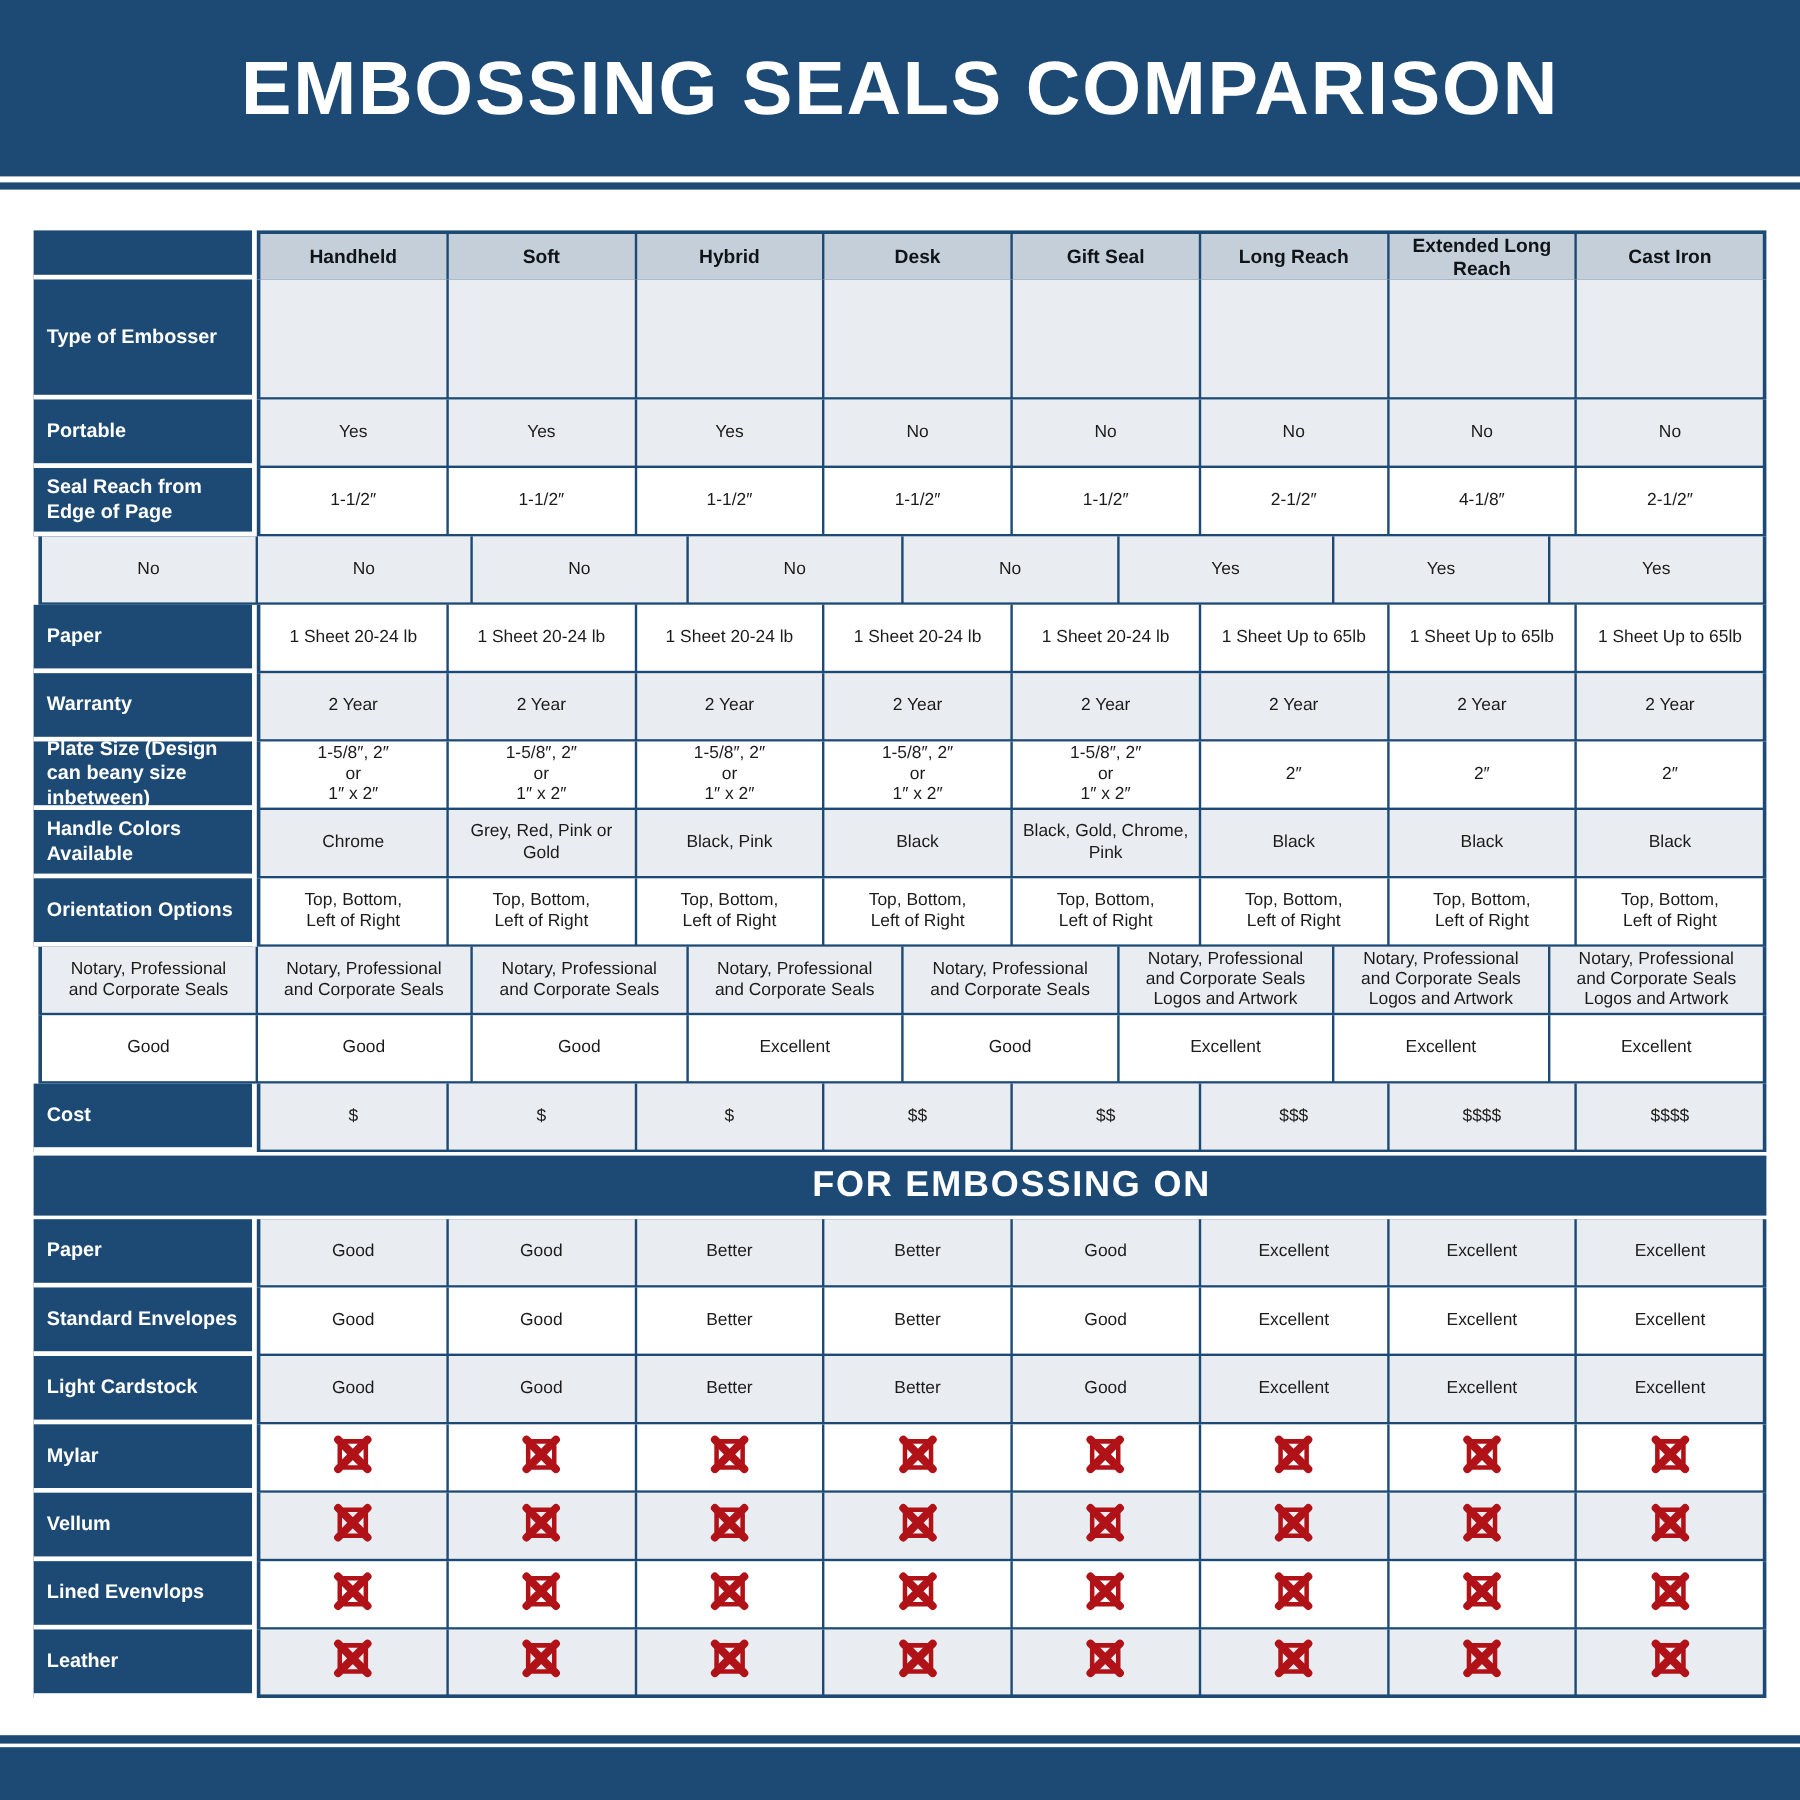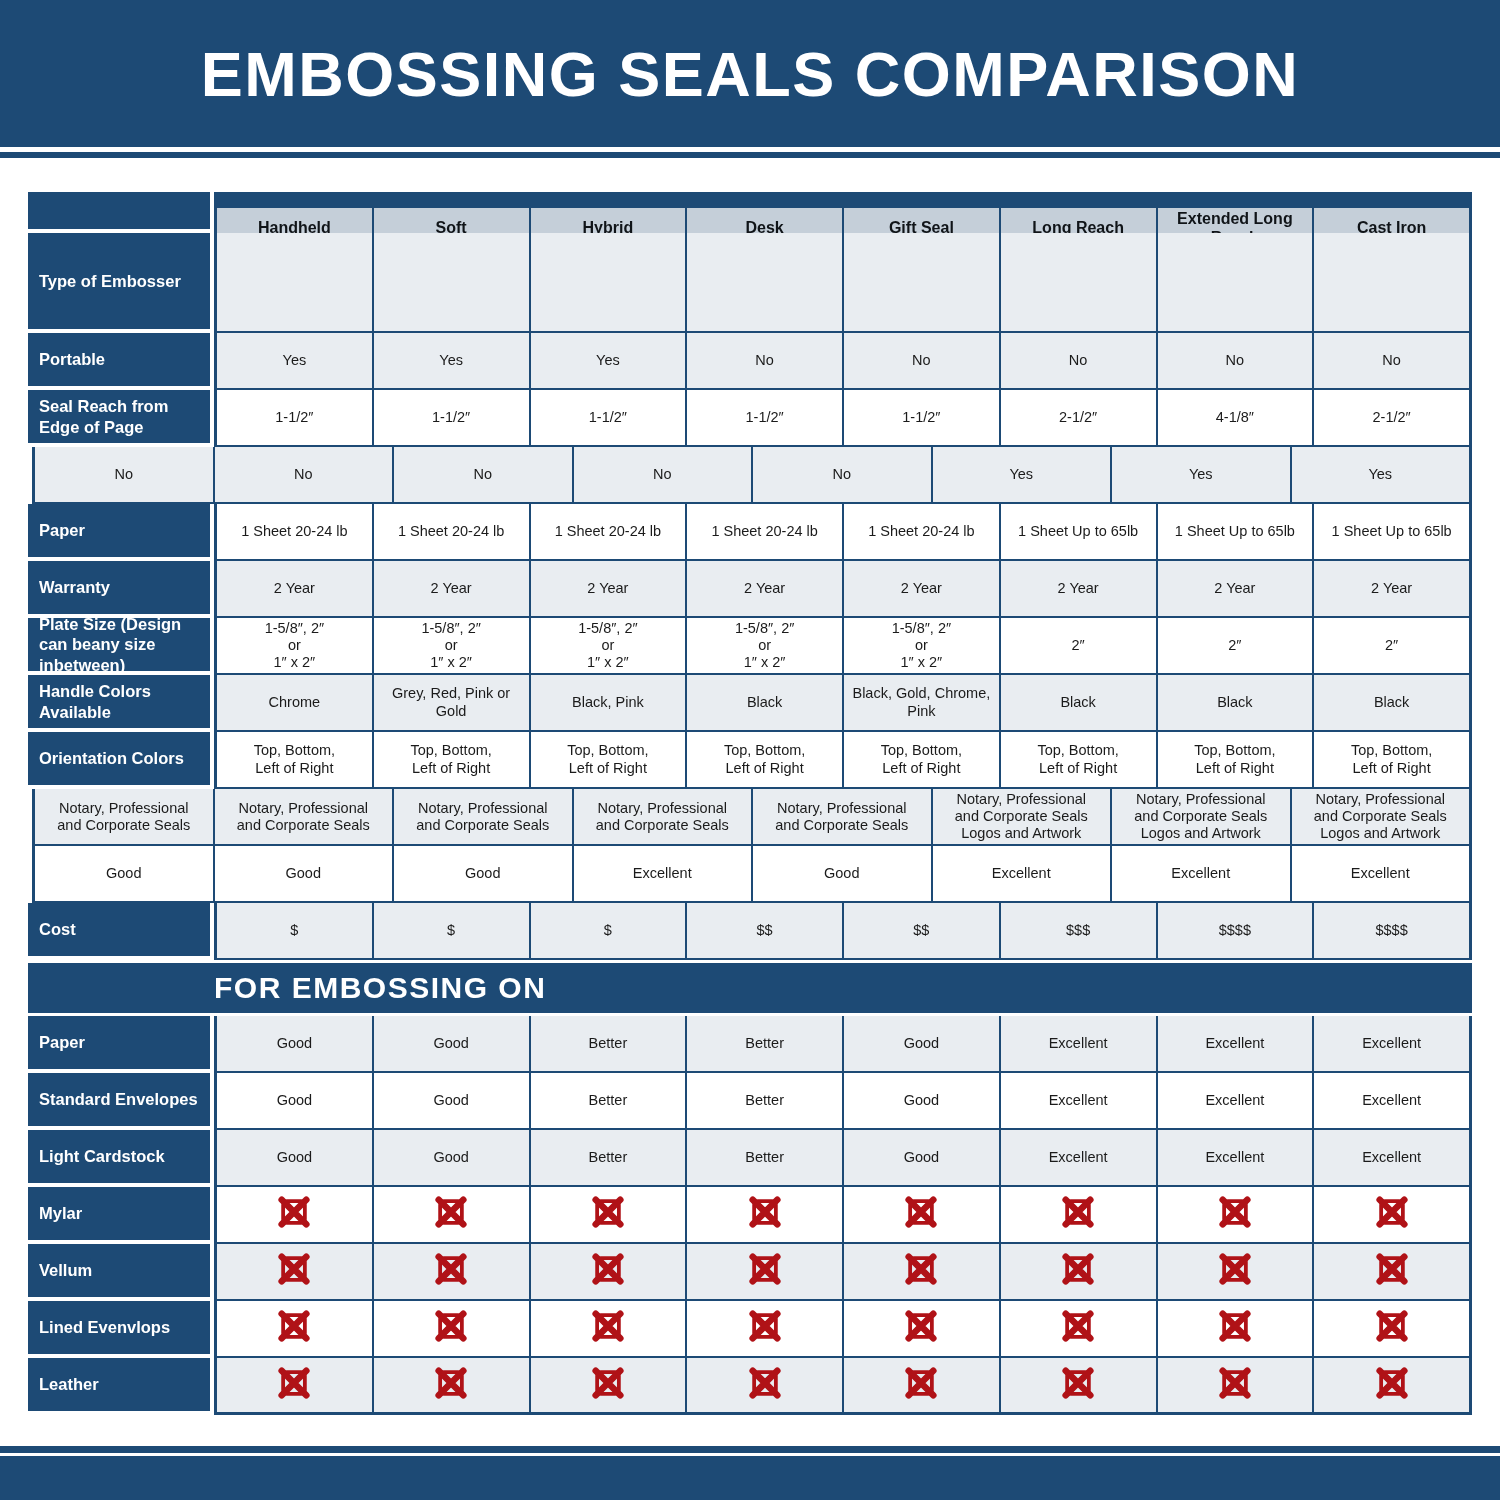--- a/index.html
+++ b/index.html
@@ -16,39 +16,39 @@
   .t-row{display:flex;align-items:stretch;}
   .t-label{
     flex:0 0 182px;box-sizing:border-box;background:#1d4a75;color:#ffffff;
     font-weight:bold;font-size:16.5px;line-height:1.25;display:flex;align-items:center;
     padding:0 8px 0 11px;border-bottom:4px solid #ffffff;
   }
   .t-cells{
     flex:1;margin-left:4px;background:#1d4a75;display:grid;
     grid-template-columns:repeat(8,1fr);gap:2px;padding:0 3px 2px 3px;box-sizing:border-box;
   }
-  .t-row.first .t-cells{padding-top:16px;}
+  .t-row.first .t-cells{padding-top:3px;}
   .t-row.last .t-cells{padding-bottom:3px;}
   .cell{
     display:flex;align-items:center;justify-content:center;text-align:center;
     font-size:14.5px;line-height:1.18;white-space:pre-line;padding:2px 5px;box-sizing:border-box;
   }
   .cell.head{background:#c5cfd9;font-weight:bold;font-size:16px;color:#101418;}
   .cell.light{background:#e9edf1;}
   .cell.white{background:#ffffff;}
   .r-head{height:41px;}
   .r-img{height:100px;}
   .r-spec{height:57px;}
   .r-emb{height:57px;}
   .embosser-svg{max-height:62px;max-width:94%;}
   .x-svg{width:34px;height:34px;}
   
   .section-band{height:50px;background:#1d4a75;margin:3px 0;display:flex;align-items:center;}
   .section-band span{
-    margin-left:186px;flex:1;color:#ffffff;font-weight:bold;
+    margin-left:186px;flex:1;text-align:center;color:#ffffff;font-weight:bold;
     font-size:30px;letter-spacing:1.5px;
   }
   
   .bottom-rule{margin-top:31px;height:7px;background:#1d4a75;}
   .footer-band{margin-top:3px;height:74px;background:#1d4a75;}
 </style>
 </head>
 <body>
 
 <div class="top-band">
@@ -259,21 +259,21 @@
         <div class="cell light">Grey, Red, Pink or Gold</div>
         <div class="cell light">Black, Pink</div>
         <div class="cell light">Black</div>
         <div class="cell light">Black, Gold, Chrome, Pink</div>
         <div class="cell light">Black</div>
         <div class="cell light">Black</div>
         <div class="cell light">Black</div>
       </div>
     </div>
     <div class="t-row r-spec">
-      <div class="t-label">Orientation Colors</div>
+      <div class="t-label">Orientation Options</div>
       <div class="t-cells">
         <div class="cell white">Top, Bottom,
 Left of Right</div>
         <div class="cell white">Top, Bottom,
 Left of Right</div>
         <div class="cell white">Top, Bottom,
 Left of Right</div>
         <div class="cell white">Top, Bottom,
 Left of Right</div>
         <div class="cell white">Top, Bottom,

